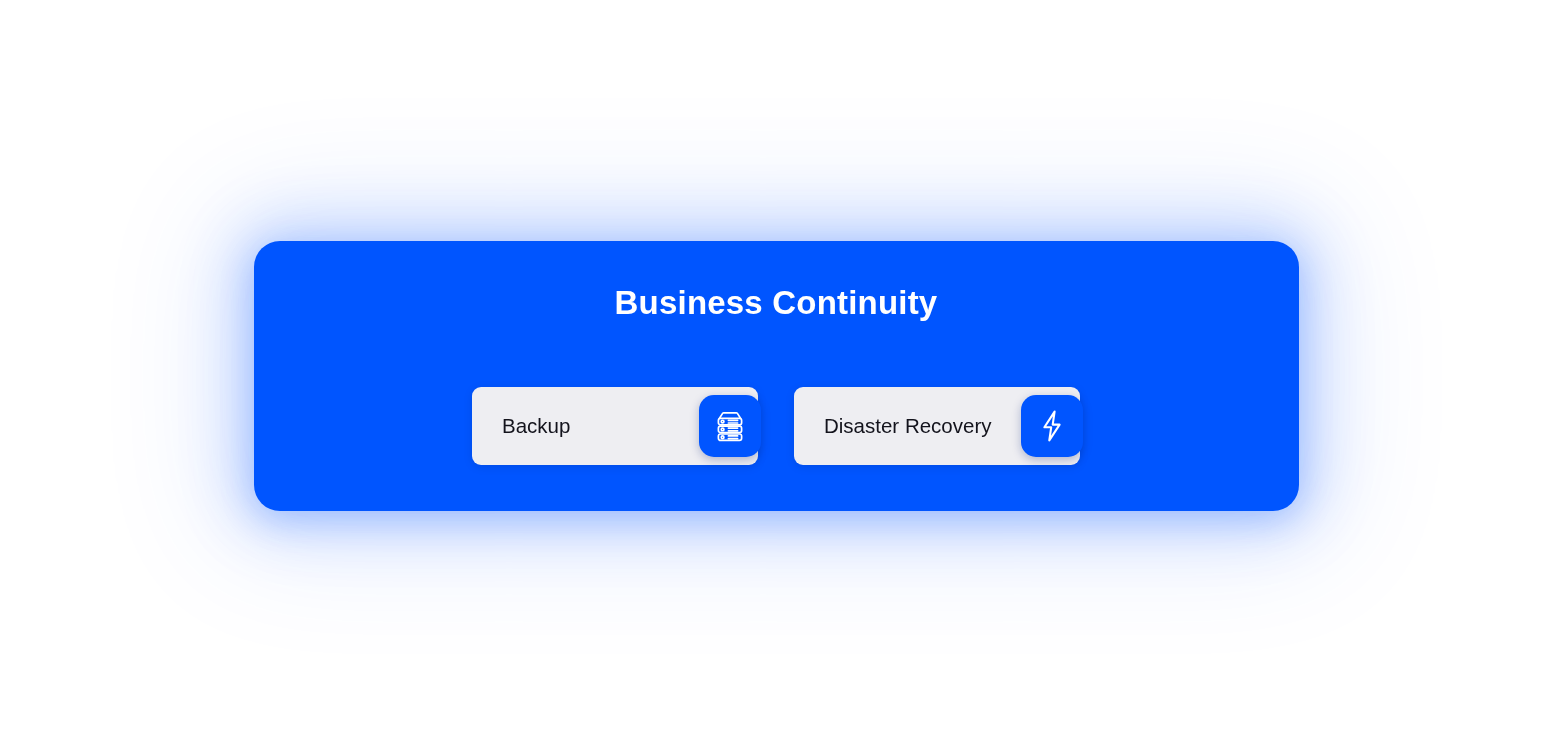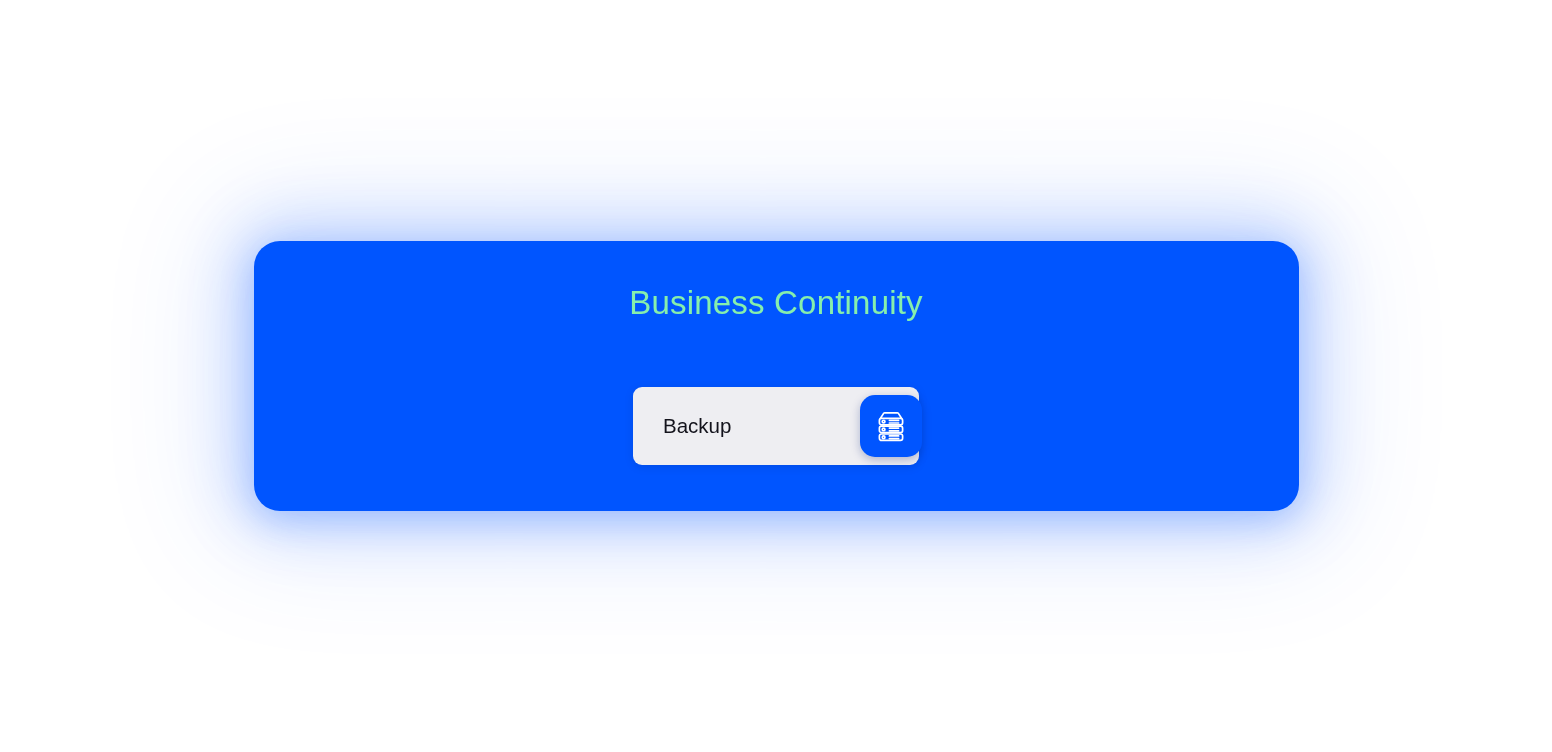--- a/index.html
+++ b/index.html
@@ -35,23 +35,23 @@
     box-shadow:
       0 0 60px 18px rgba(0, 85, 255, 0.18),
       0 0 120px 40px rgba(0, 85, 255, 0.10),
       0 8px 34px rgba(0, 85, 255, 0.22);
     display: flex;
     flex-direction: column;
     align-items: center;
   }
 
   .panel-title {
-    color: #86efac;
+    color: #ffffff;
     font-size: 33px;
-    font-weight: normal;
+    font-weight: bold;
     letter-spacing: 0.2px;
     line-height: 1;
     margin-top: 45px;
     white-space: nowrap;
     text-align: center;
   }
 
   
   .card-row {
     margin-top: 46px;
@@ -129,18 +129,26 @@
             <circle cx="12.6" cy="23.4" r="1.35"></circle>
             <path d="M18.4 22.1 H27.6 M18.4 24.8 H27.6"></path>
 
             <rect x="8.4" y="28.0" width="23.2" height="6.4" rx="2.1"></rect>
             <circle cx="12.6" cy="31.2" r="1.35"></circle>
             <path d="M18.4 29.9 H27.6 M18.4 32.6 H27.6"></path>
           </svg>
         </span>
       </div>
 
+      <div class="card">
+        <span class="card-label">Disaster Recovery</span>
+        <span class="icon-tile">
+          <svg width="38" height="38" viewBox="0 0 38 38" fill="none" stroke="#ffffff" stroke-width="2.1" stroke-linecap="round" stroke-linejoin="round">
+            <path d="M21.6 4.6 L11.4 20.3 L18.2 20.3 L16.3 33.4 L26.6 17.6 L19.7 17.6 Z"></path>
+          </svg>
+        </span>
+      </div>
 
 
     </div>
   </section>
 
 </div>
 
 </body></html>

